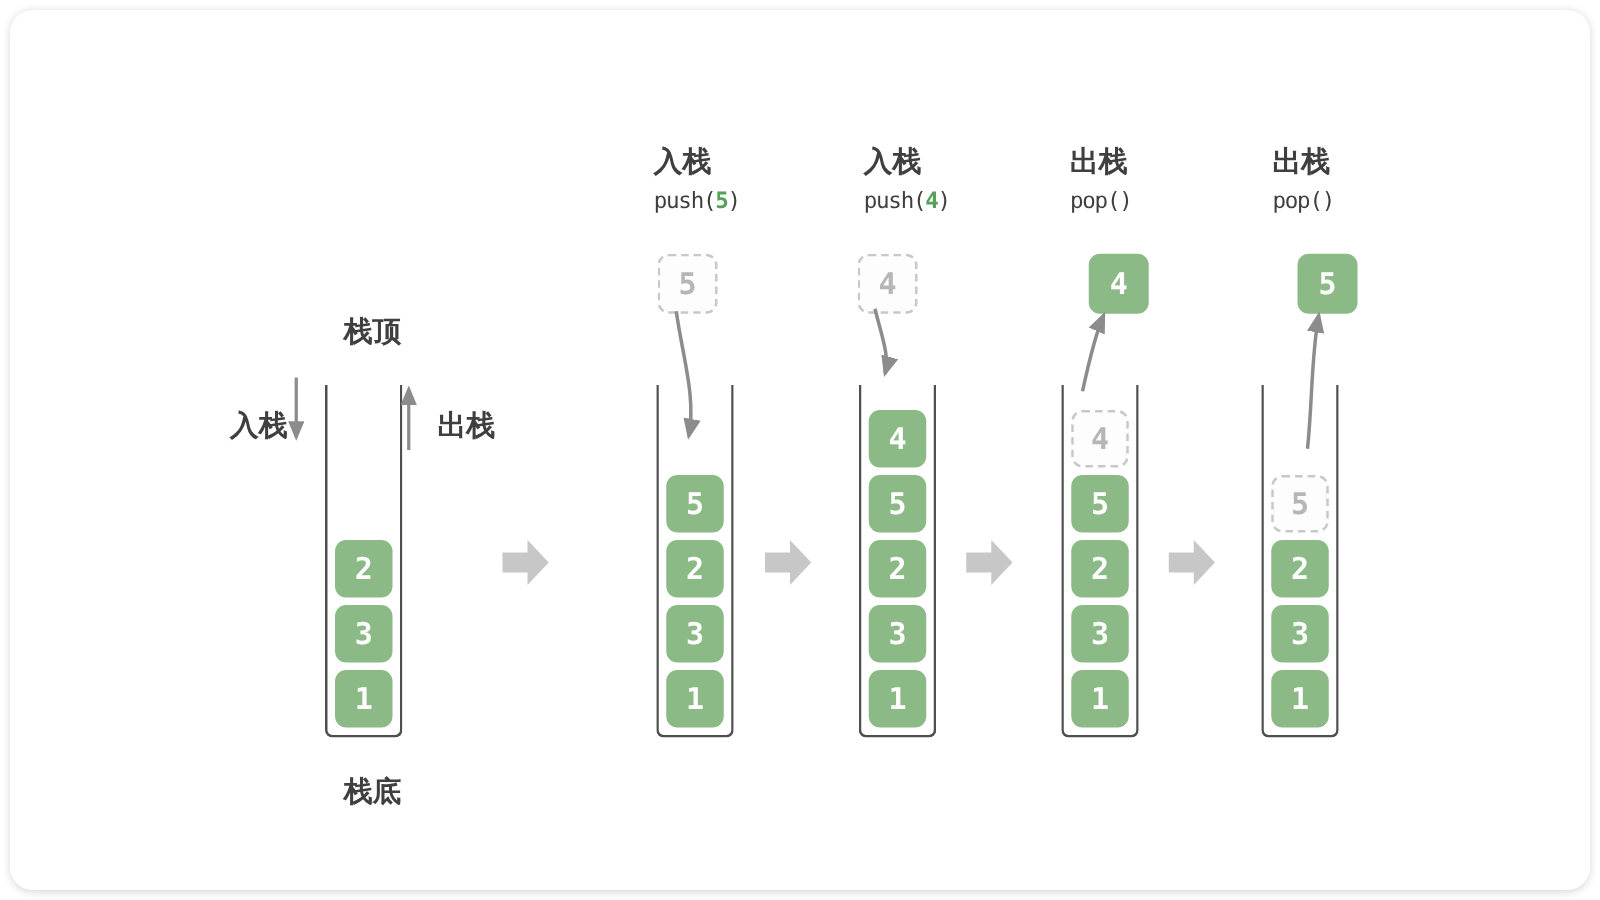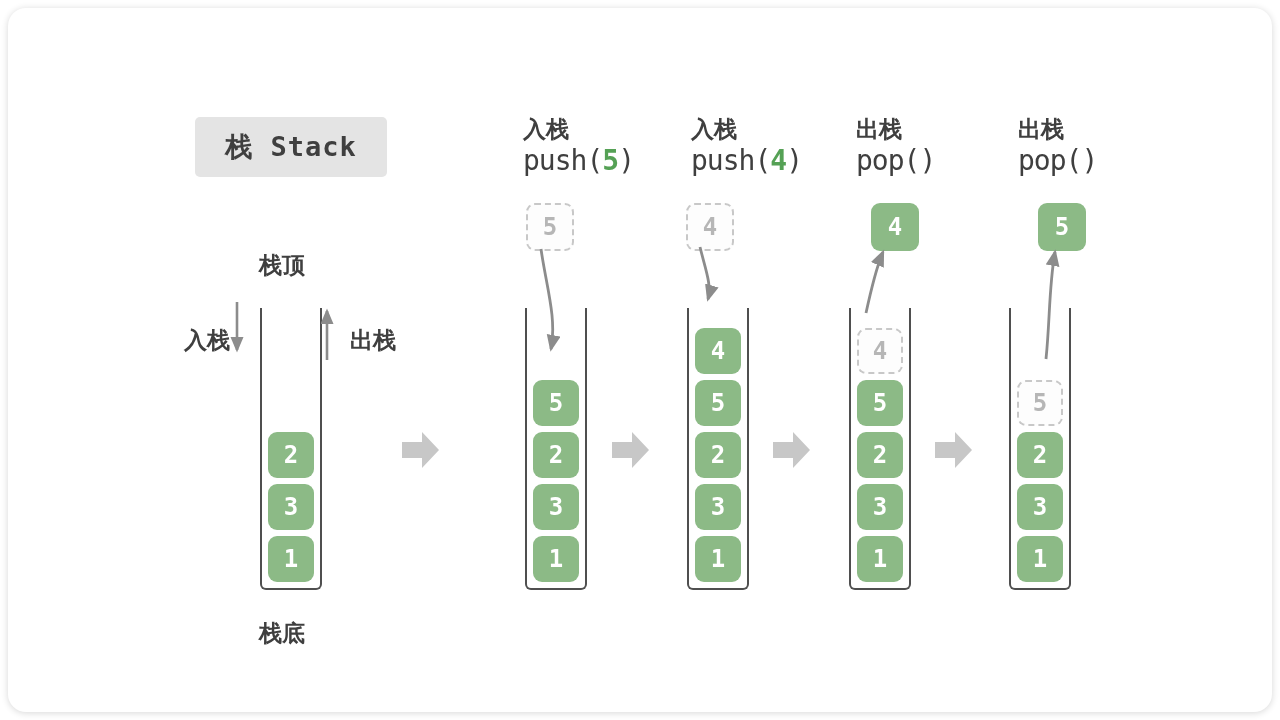--- a/index.html
+++ b/index.html
@@ -21,21 +21,21 @@
     background:var(--title_bg);border-radius:5px;
     display:flex;align-items:center;justify-content:center;
     font-family:"DejaVu Sans Mono", monospace;
     font-size:27px;font-weight:600;color:var(--ink);letter-spacing:1px;
   }
 
   .op-header{position:absolute;top:106px;color:var(--ink);}
   .op-zh{font-size:23px;font-weight:600;line-height:30px;}
   .op-code{
     font-family:"DejaVu Sans Mono", monospace;
-    font-size:28px;font-weight:500;line-height:34px;letter-spacing:-1px;text-align:center;
+    font-size:18px;font-weight:500;line-height:34px;letter-spacing:-1px;text-align:center;
   }
   .op-code .arg{color:var(--green_dark);font-weight:700;}
 
   .float-box{
     position:absolute;top:195px;width:48px;height:48px;box-sizing:border-box;
     border-radius:9px;display:flex;align-items:center;justify-content:center;
     font-family:"DejaVu Sans Mono", monospace;font-size:24px;font-weight:600;
   }
   .float-box.dashed{
     border:2px dashed var(--ghost_border);color:var(--ghost_text);background:#fdfdfd;
@@ -55,36 +55,33 @@
     width:46px;height:46px;box-sizing:border-box;border-radius:9px;
     background:var(--green);color:#ffffff;
     display:flex;align-items:center;justify-content:center;
     font-family:"DejaVu Sans Mono", monospace;font-size:24px;font-weight:600;
   }
   .cell.ghost{
     background:#fdfdfd;border:2px dashed var(--ghost_border);color:var(--ghost_text);
   }
 
   .side-label{position:absolute;font-size:23px;font-weight:700;color:var(--ink);}
-  .center-62{width:62px;text-align:left;font-family:Liberation Serif, serif;}
+  .center-62{width:62px;text-align:right;font-family:Liberation Serif, serif;}
 
   .watermark{
     position:absolute;right:38px;bottom:24px;
     font-family:"DejaVu Sans Mono", monospace;
     font-size:17px;color:var(--watermark);letter-spacing:1px;
   }
 </style>
 </head>
 <body>
 
 <div class="card">
 
-  <div class="title-box">
-    <span>栈 Stack</span>
-  </div>
 
   <div class="op-header" style="left:515px">
     <div class="op-zh">入栈</div>
     <div class="op-code"><span>push(</span><span class="arg">5</span><span>)</span></div>
   </div>
   <div class="op-header" style="left:683px">
     <div class="op-zh">入栈</div>
     <div class="op-code"><span>push(</span><span class="arg">4</span><span>)</span></div>
   </div>
   <div class="op-header" style="left:848px">

